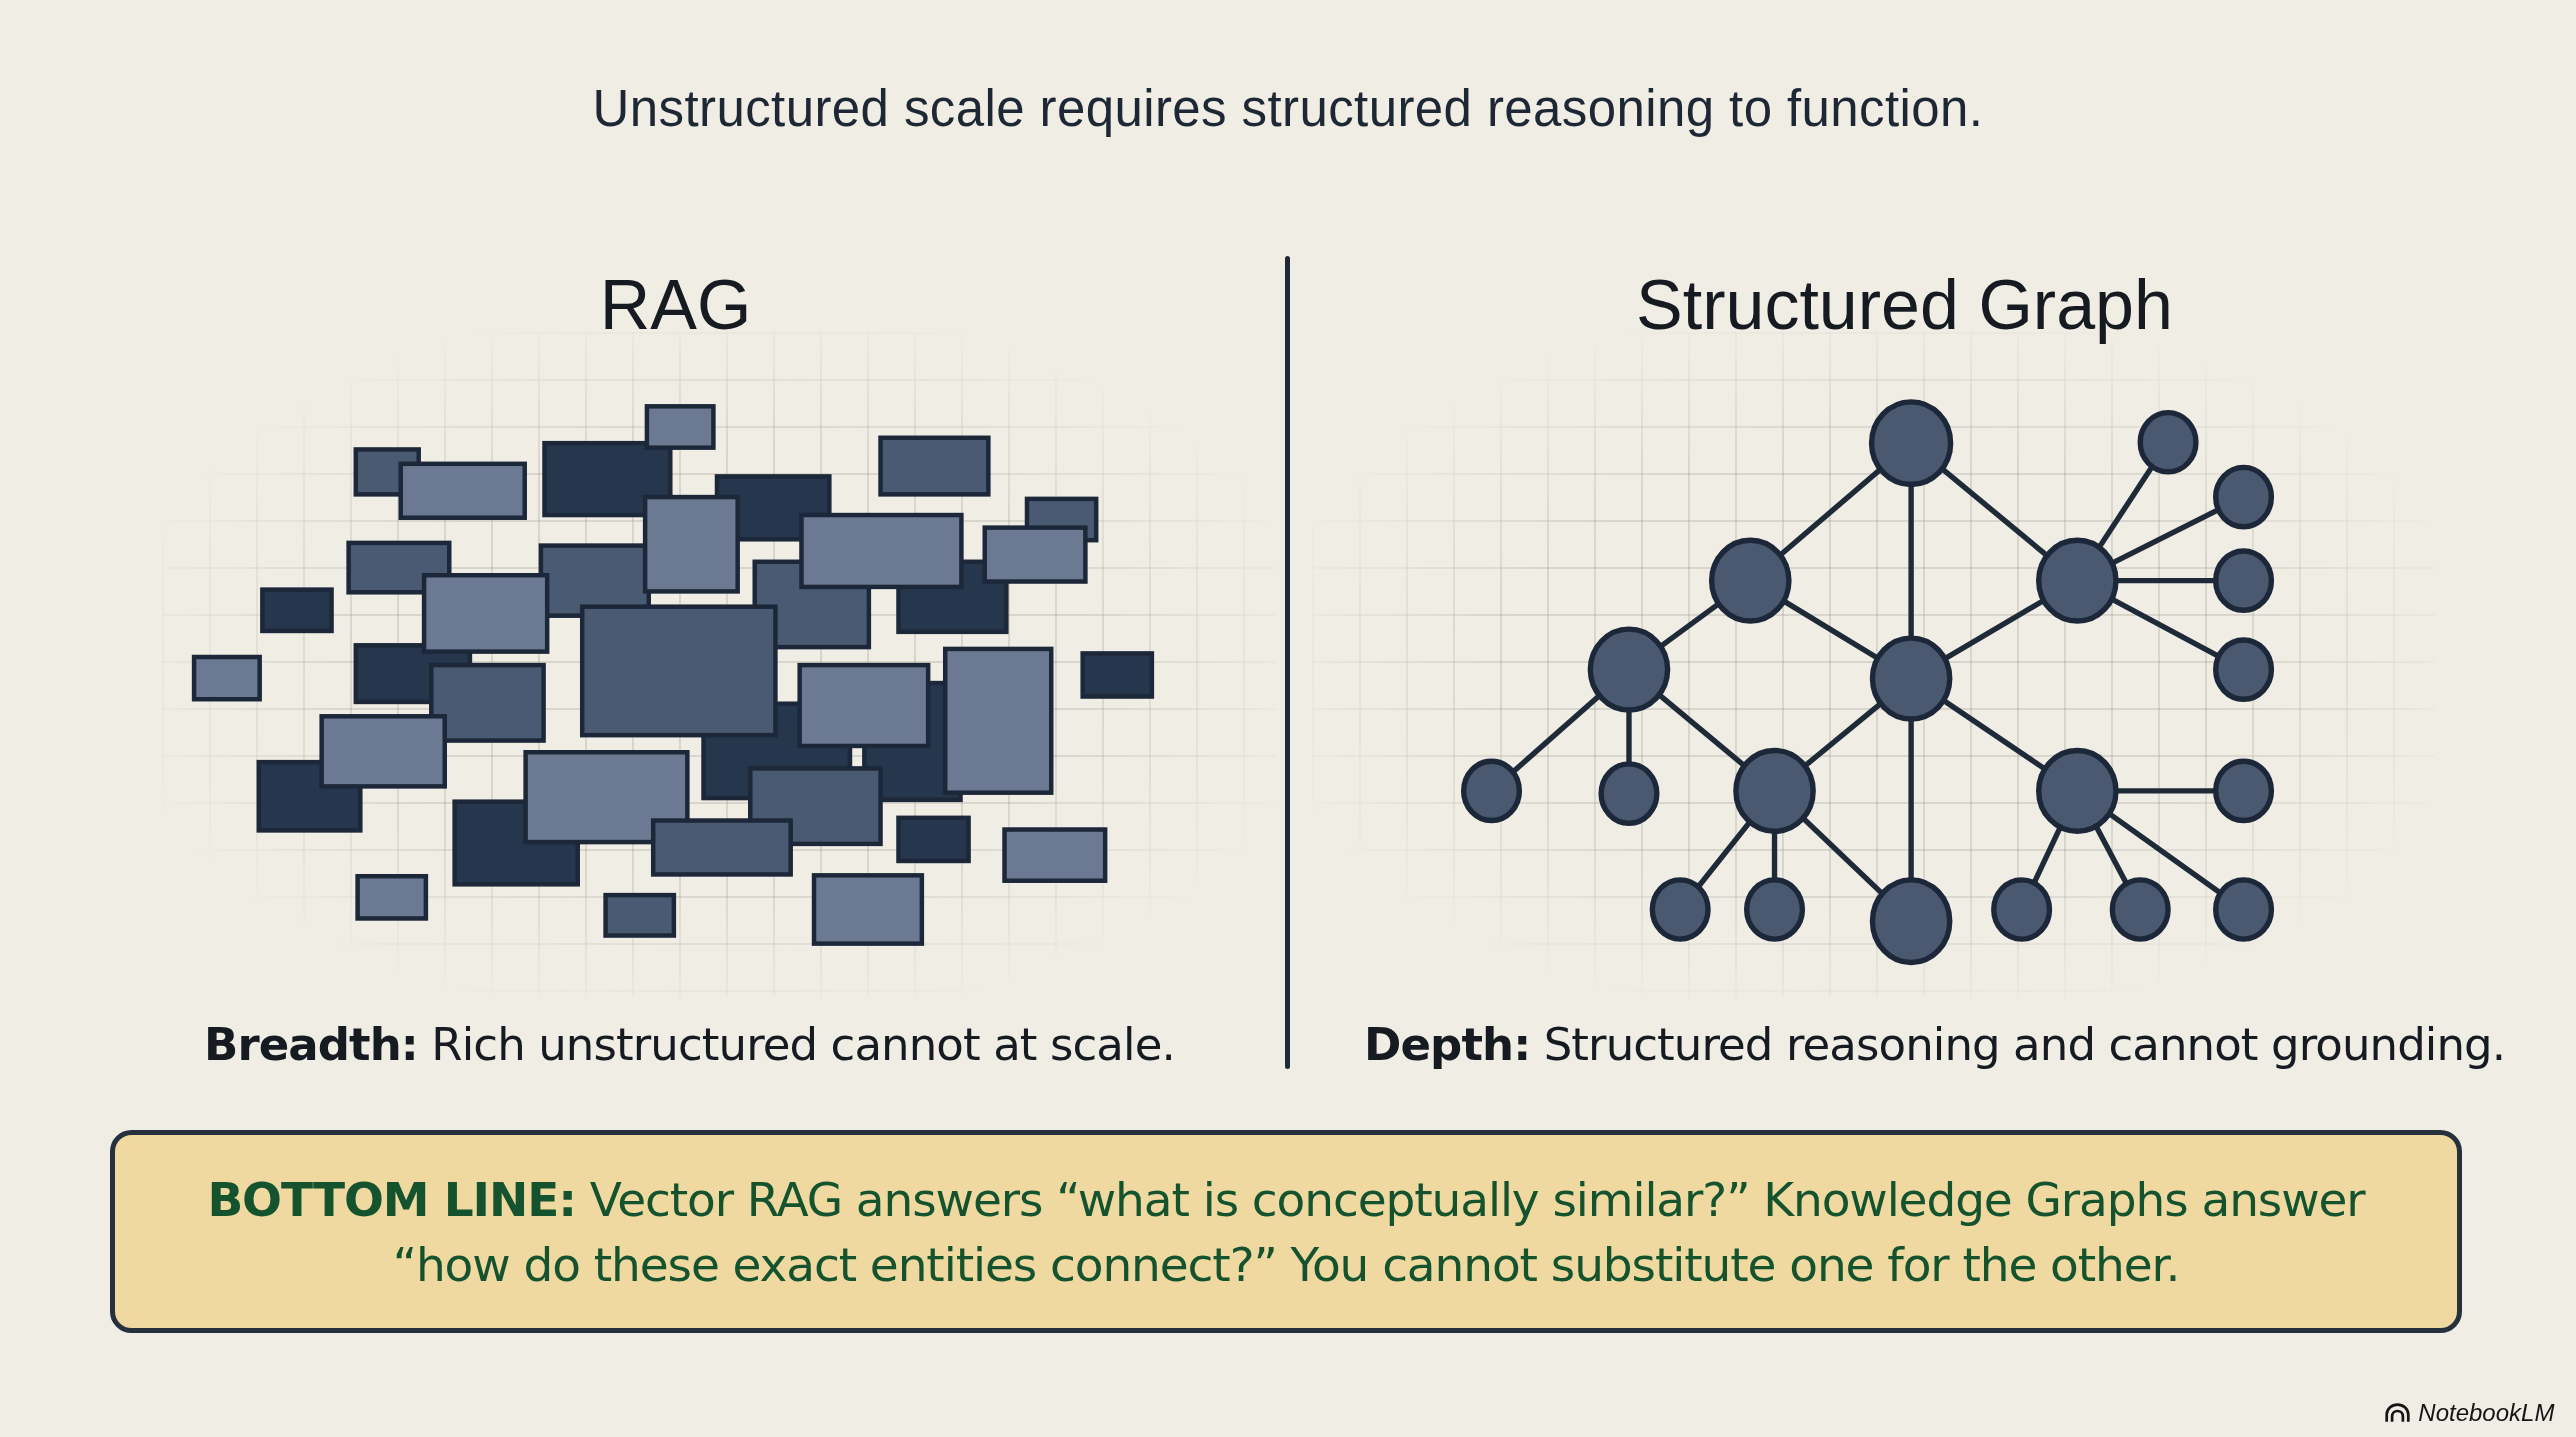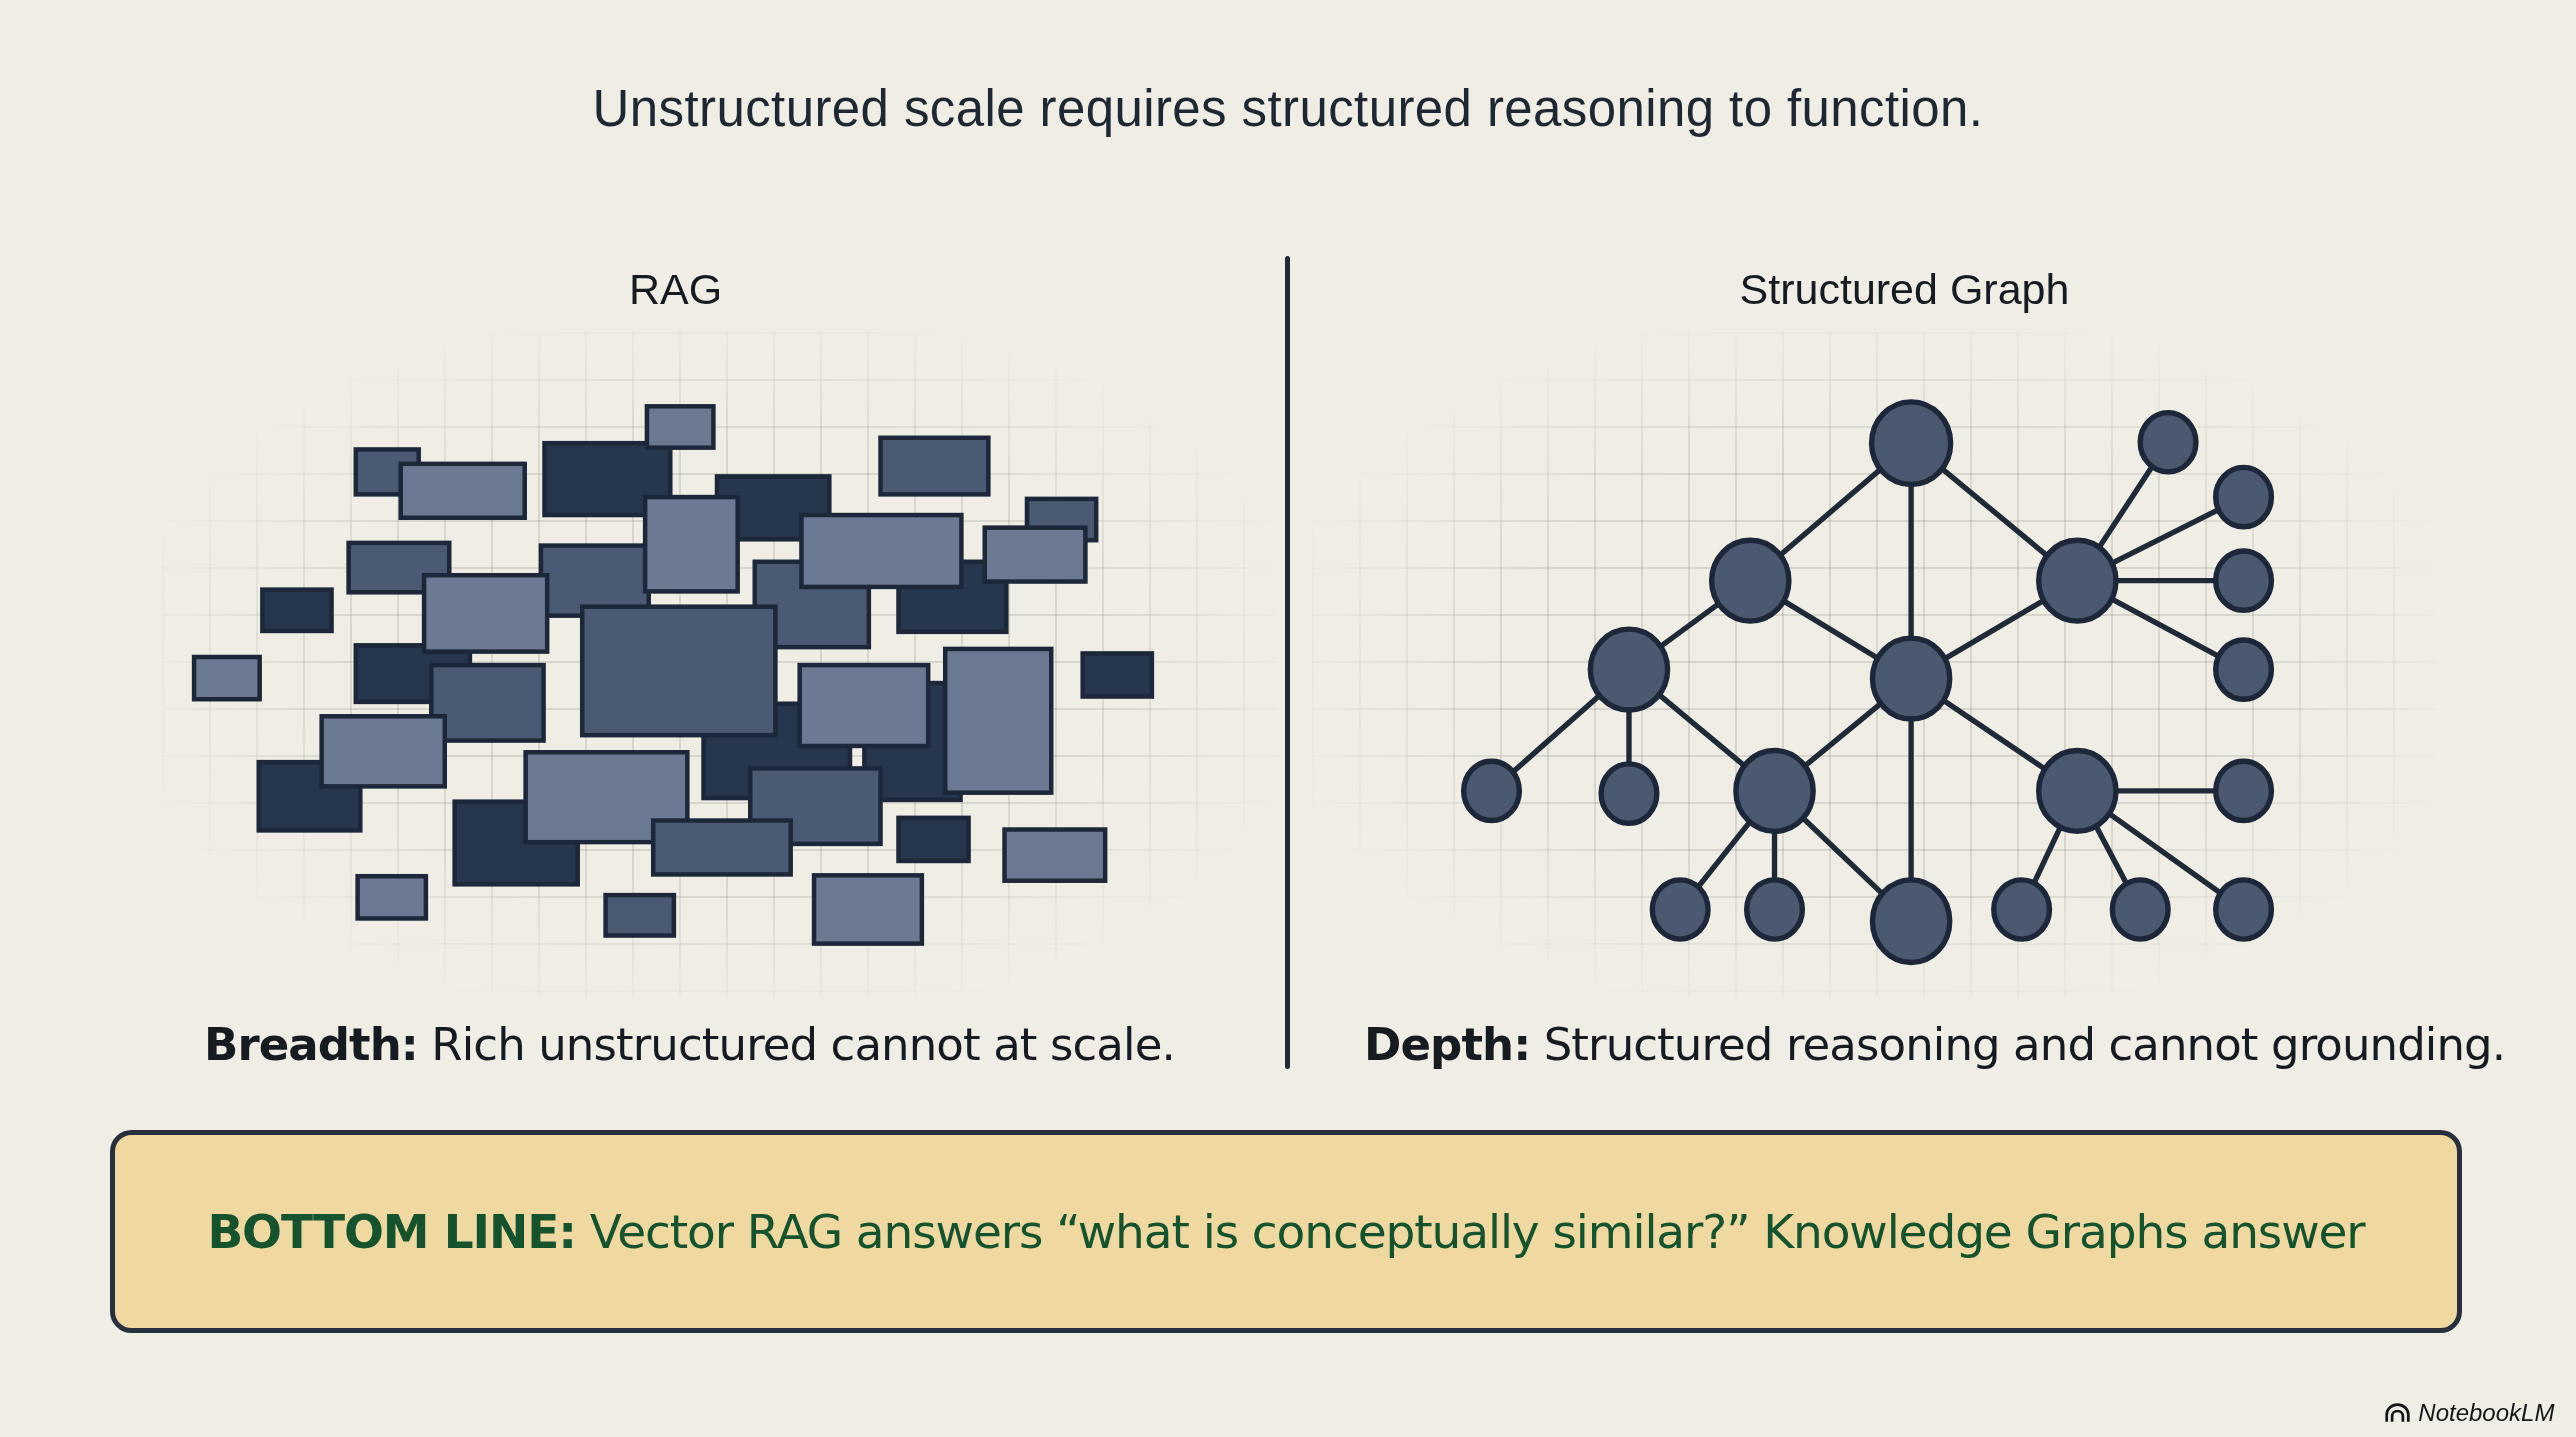--- a/index.html
+++ b/index.html
@@ -9,21 +9,21 @@
     position: relative;
     font-family: "Liberation Sans", sans-serif;
     color: #1d2633;
   }
   .title {
     position: absolute; left: 0; right: 0; top: 79px;
     text-align: center; font-size: 51px; font-weight: 400;
     color: #1e2835; letter-spacing: 0.4px;
   }
   .panel-heading {
-    position: absolute; top: 265px; font-size: 43px; color: #161b22;
+    position: absolute; top: 265px; font-size: 70px; color: #161b22;
     text-align: center; width: 809px;
   }
   .divider {
     position: absolute; left: 1285px; top: 256px; width: 5.4px; height: 813px;
     background: #1f2a38; border-radius: 2.7px;
   }
   .grid {
     position: absolute;
     background-image:
       linear-gradient(to right, rgba(150,150,140,0.28) 1.8px, transparent 1.8px),
@@ -171,20 +171,21 @@
     <ellipse cx="2382" cy="1012" rx="31" ry="33"></ellipse>
     <ellipse cx="2497" cy="1012" rx="31" ry="33"></ellipse>
   </g>
 </svg>
 
 <div class="caption" style="left:1364px;"><b>Depth:</b><span> Structured reasoning and cannot grounding.</span></div>
 
 <div class="bottom-box">
   <div class="bottom-text">
     <b>BOTTOM LINE:</b><span> Vector RAG answers “what is conceptually similar?” Knowledge Graphs answer</span><br>
+    <span>“how do these exact entities connect?” You cannot substitute one for the other.</span>
   </div>
 </div>
 
 <div class="brand">
   <svg viewBox="0 0 30 24">
     <g fill="none" stroke="#151515" stroke-width="3">
       <path d="M3 22 V14 a12 11 0 0 1 24 0 V22"></path>
       <path d="M9 22 V16 a6 6 0 0 1 12 0 V22"></path>
     </g>
   </svg>

